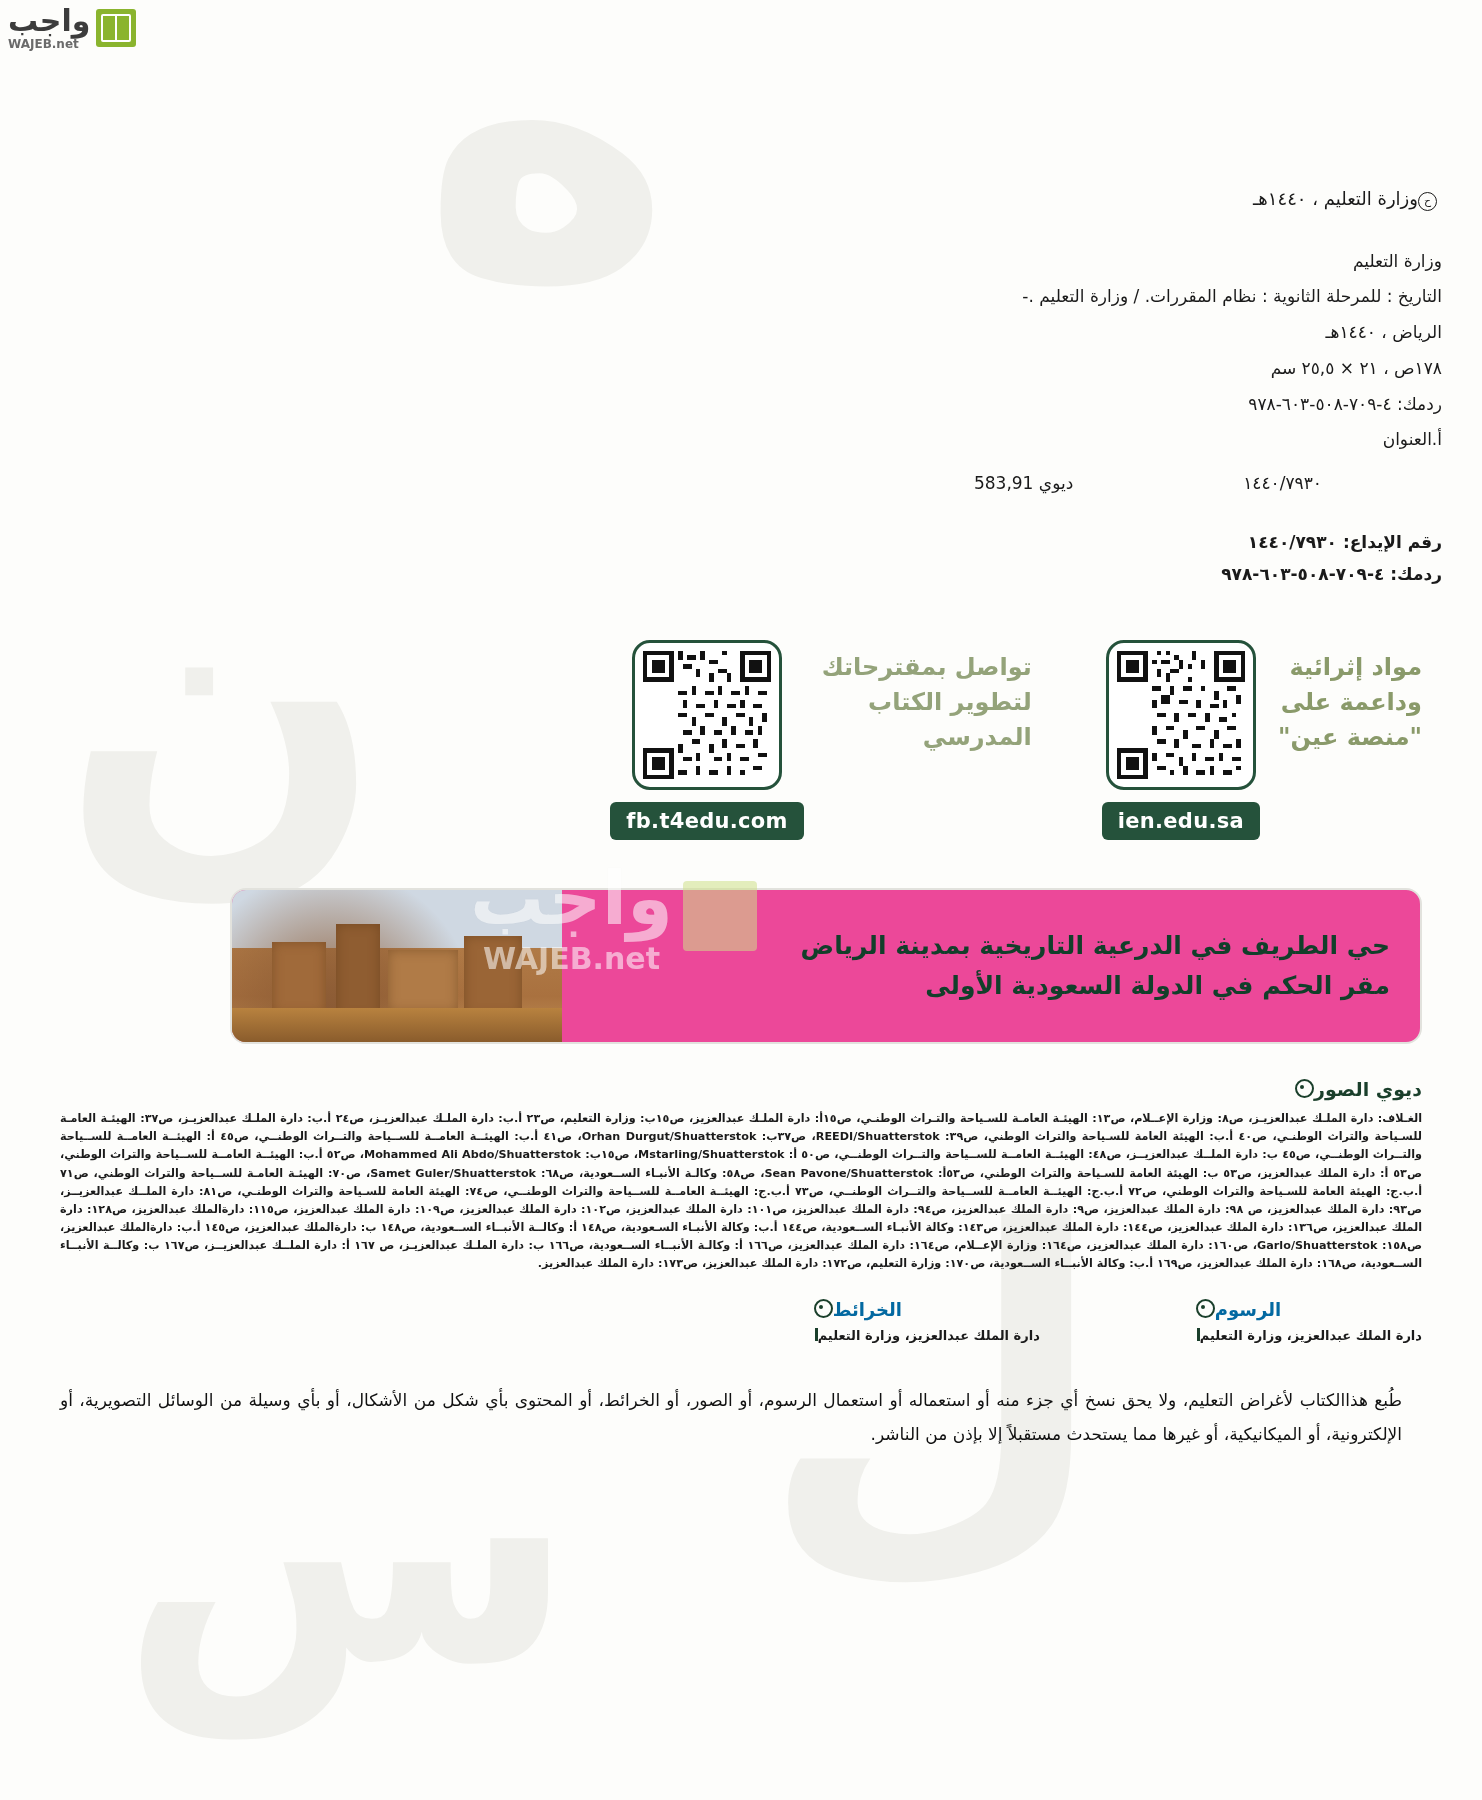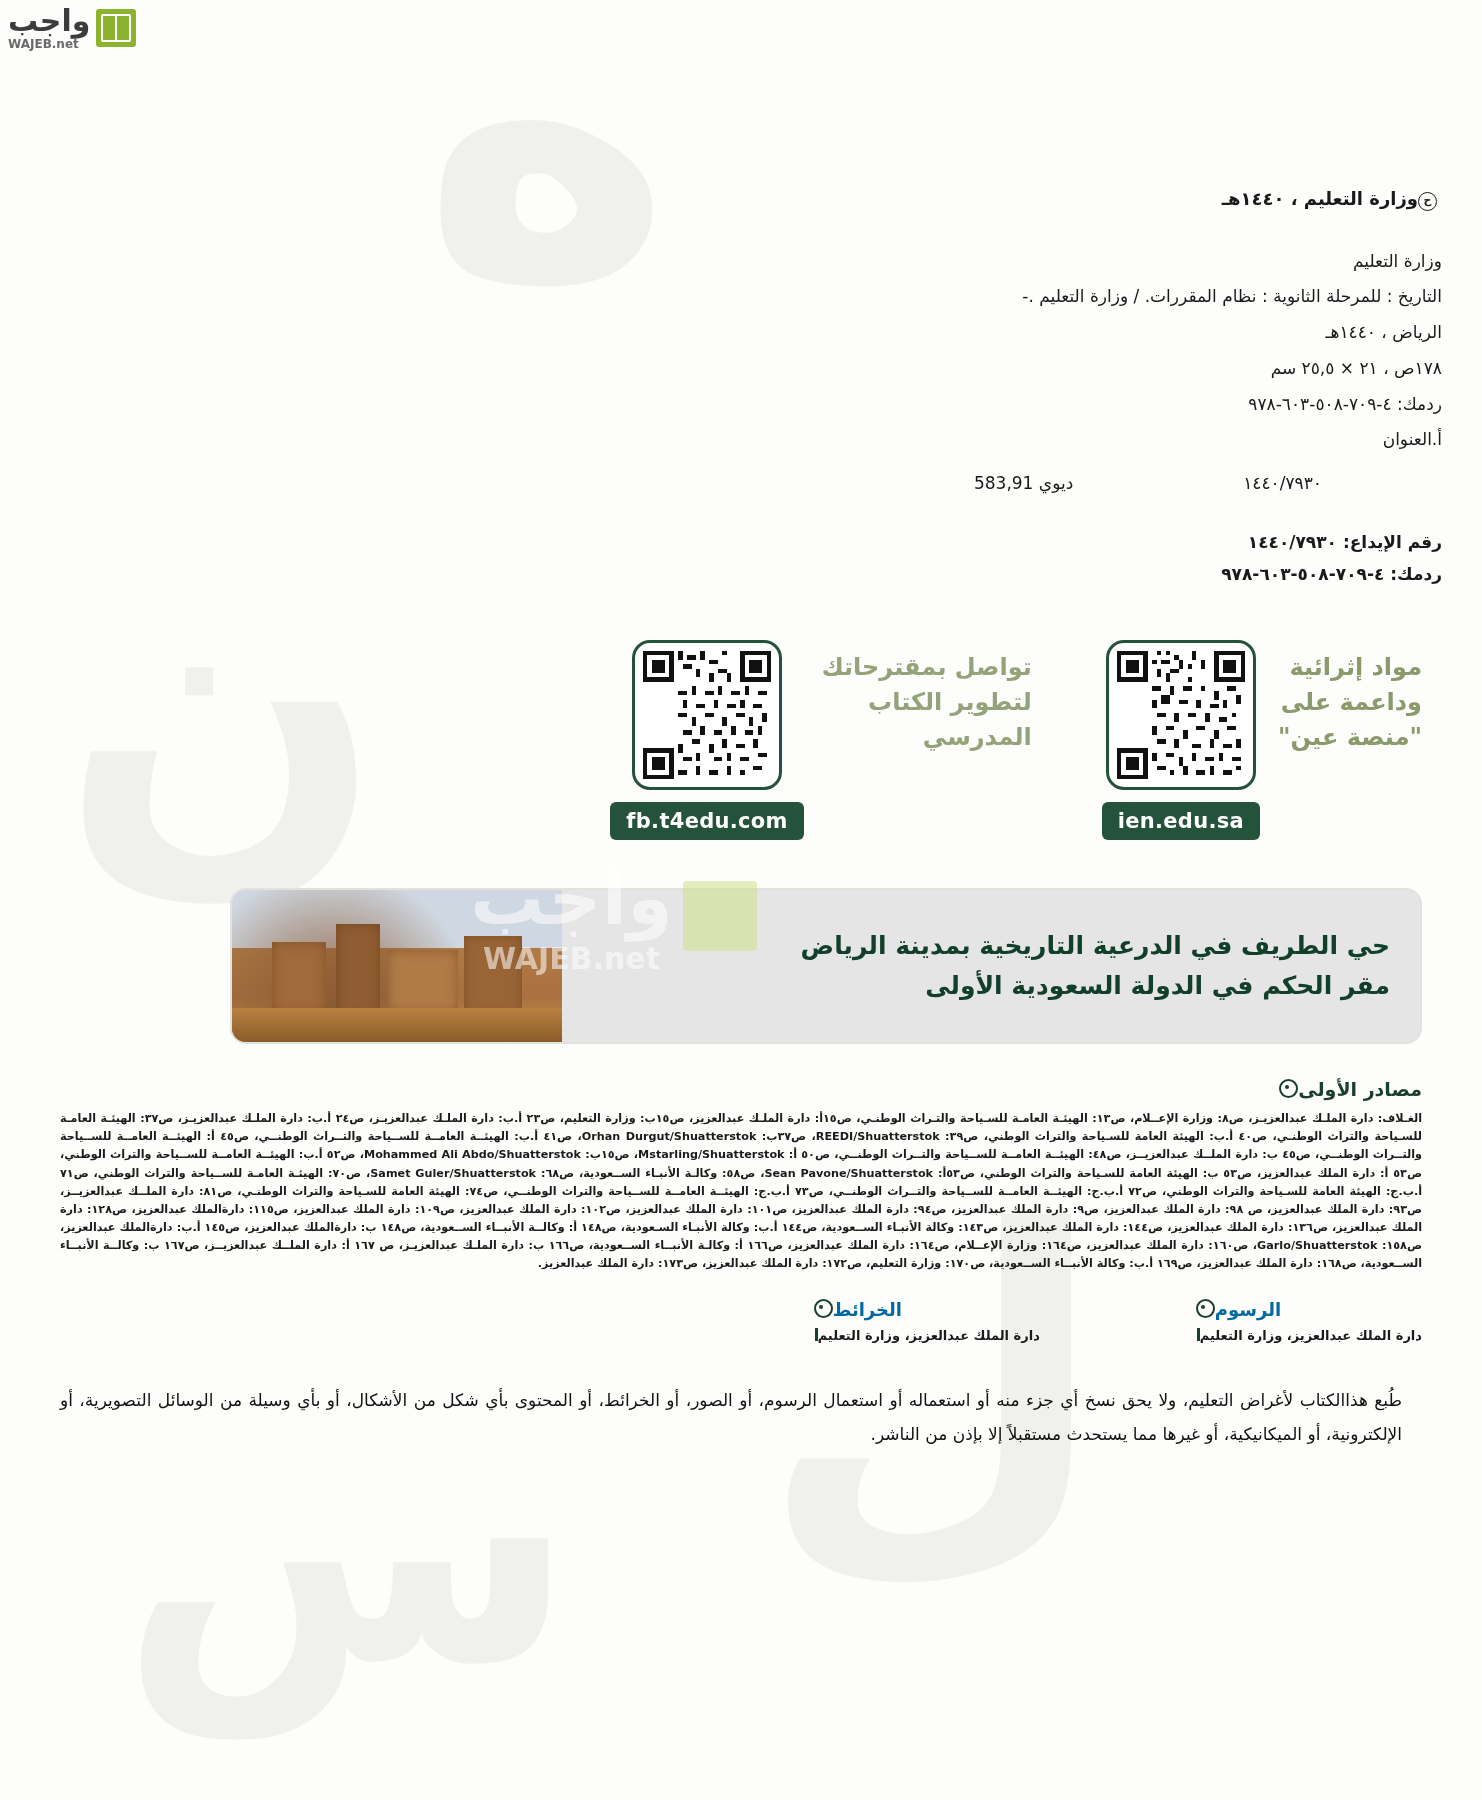--- a/index.html
+++ b/index.html
@@ -99,21 +99,21 @@
   
   .catalog {
     margin-top: 180px;
     text-align: right;
     color: #1a1a1a;
     font-size: 17px;
     line-height: 2.1;
     padding-left: 380px;
   }
   .catalog .copyright {
-    font-weight: bold;
+    font-weight: normal;
     font-size: 18px;
     margin-bottom: 26px;
   }
   .c-mark {
     display: inline-block;
     width: 17px;
     height: 17px;
     border: 1.3px solid #1a1a1a;
     border-radius: 50%;
     font-size: 11px;
@@ -219,21 +219,21 @@
   .wm-col { display:flex; flex-direction:column; align-items:center; }
 
   
   .banner {
     margin-top: 48px;
     margin-right: 20px;
     margin-left: 190px;
     height: 152px;
     border: 2px solid #e2e2dd;
     border-radius: 16px;
-    background: #e5e5e5;
+    background: #ec4899;
     display: flex;
     align-items: center;
     overflow: hidden;
     position: relative;
     z-index: 4;
   }
   .banner-text {
     flex: 1;
     text-align: right;
     padding: 0 30px;
@@ -571,21 +571,21 @@
         <div class="bp-tower bp-t1"></div>
         <div class="bp-tower bp-t2"></div>
         <div class="bp-tower bp-t3"></div>
         <div class="bp-tower bp-t4"></div>
         <div class="bp-ground"></div>
       </div>
     </div>
 
     <div class="credits">
       <div class="credits-head">
-        <span>مصادر الأولى</span><span class="gear"></span>
+        <span>ديوي الصور</span><span class="gear"></span>
       </div>
       <div class="credits-body">الغـلاف: دارة الملـك عبدالعزيـز، ص٨: وزارة الإعــلام، ص١٣: الهيئـة العامـة للسـياحة والتـراث الوطنـي، ص١٥أ: دارة الملـك عبدالعزيز، ص١٥ب: وزارة التعليم، ص٢٣ أ.ب: دارة الملـك عبدالعزيـز، ص٢٤ أ.ب: دارة الملـك عبدالعزيـز، ص٣٧: الهيئـة العامـة للسـياحة والتراث الوطنـي، ص٤٠ أ.ب: الهيئة العامة للسـياحة والتراث الوطني، ص٣٩: REEDI/Shuatterstok، ص٣٧ب: Orhan Durgut/Shuatterstok، ص٤١ أ.ب: الهيئــة العامــة للســياحة والتــراث الوطنــي، ص٤٥ أ: الهيئــة العامــة للســياحة والتــراث الوطنــي، ص٤٥ ب: دارة الملــك عبدالعزيــز، ص٤٨: الهيئــة العامــة للســياحة والتــراث الوطنــي، ص٥٠ أ: Mstarling/Shuatterstok، ص١٥ب: Mohammed Ali Abdo/Shuatterstok، ص٥٢ أ.ب: الهيئــة العامــة للســياحة والتراث الوطني، ص٥٣ أ: دارة الملك عبدالعزيز، ص٥٣ ب: الهيئة العامة للسـياحة والتراث الوطني، ص٥٣أ: Sean Pavone/Shuatterstok، ص٥٨: وكالـة الأنبـاء الســعودية، ص٦٨: Samet Guler/Shuatterstok، ص٧٠: الهيئـة العامـة للســياحة والتراث الوطني، ص٧١ أ.ب.ج: الهيئة العامة للسـياحة والتراث الوطني، ص٧٢ أ.ب.ج: الهيئــة العامــة للســياحة والتــراث الوطنــي، ص٧٣ أ.ب.ج: الهيئــة العامــة للســياحة والتراث الوطنــي، ص٧٤: الهيئة العامة للسـياحة والتراث الوطنـي، ص٨١: دارة الملــك عبدالعزيــز، ص٩٣: دارة الملك عبدالعزيز، ص ٩٨: دارة الملك عبدالعزيز، ص٩: دارة الملك عبدالعزيز، ص٩٤: دارة الملك عبدالعزيز، ص١٠١: دارة الملك عبدالعزيز، ص١٠٢: دارة الملك عبدالعزيز، ص١٠٩: دارة الملك عبدالعزيز، ص١١٥: دارةالملك عبدالعزيز، ص١٢٨: دارة الملك عبدالعزيز، ص١٣٦: دارة الملك عبدالعزيز، ص١٤٤: دارة الملك عبدالعزيز، ص١٤٣: وكالة الأنبـاء الســعودية، ص١٤٤ أ.ب: وكالة الأنبـاء السـعودية، ص١٤٨ أ: وكالــة الأنبــاء الســعودية، ص١٤٨ ب: دارةالملك عبدالعزيز، ص١٤٥ أ.ب: دارةالملك عبدالعزيز، ص١٥٨: Garlo/Shuatterstok، ص١٦٠: دارة الملك عبدالعزيز، ص١٦٤: وزارة الإعــلام، ص١٦٤: دارة الملك عبدالعزيز، ص١٦٦ أ: وكالـة الأنبــاء الســعودية، ص١٦٦ ب: دارة الملـك عبدالعزيـز، ص ١٦٧ أ: دارة الملــك عبدالعزيــز، ص١٦٧ ب: وكالــة الأنبــاء الســعودية، ص١٦٨: دارة الملك عبدالعزيز، ص١٦٩ أ.ب: وكالة الأنبــاء الســعودية، ص١٧٠: وزارة التعليم، ص١٧٢: دارة الملك عبدالعزيز، ص١٧٣: دارة الملك عبدالعزيز.</div>
     </div>
 
     <div class="two-cols">
       <div>
         <div class="col-head">
           <span>الرسوم</span><span class="gear"></span>
         </div>
         <div class="col-body">

